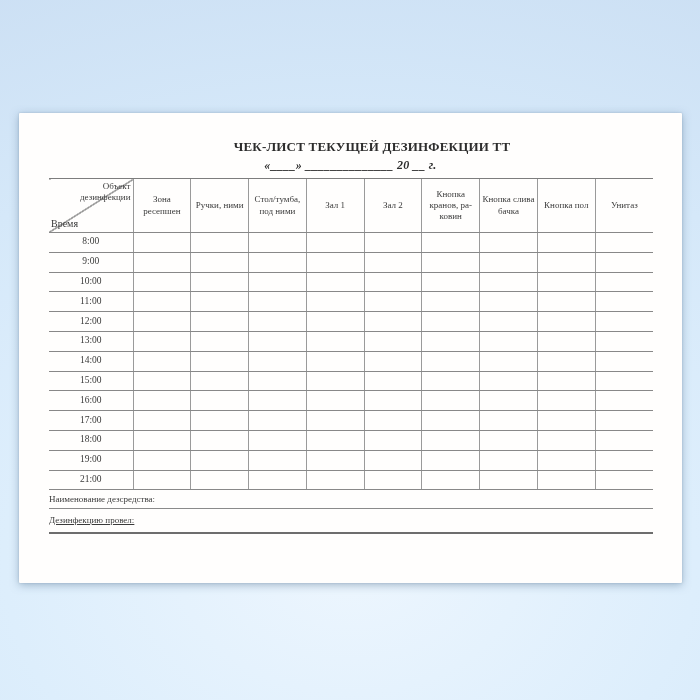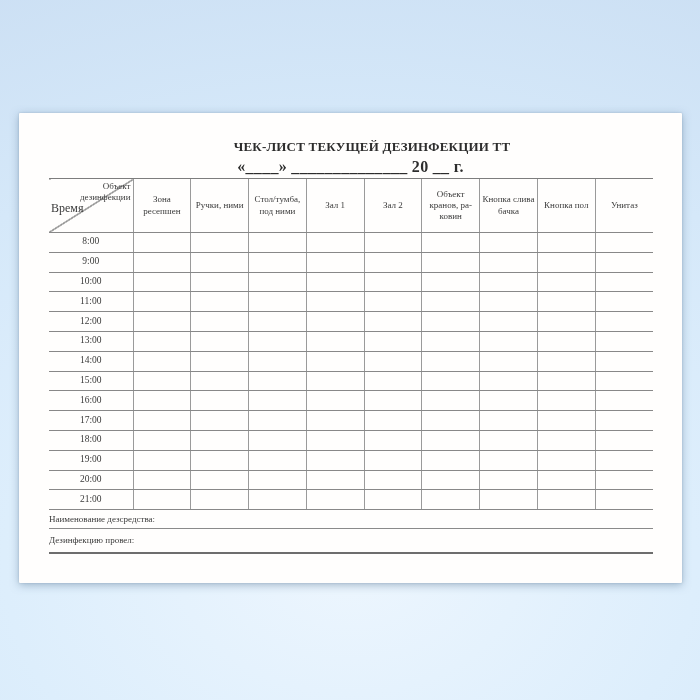--- a/index.html
+++ b/index.html
@@ -28,24 +28,25 @@
     text-align: center;
     font-size: 13px;
     font-weight: bold;
     letter-spacing: 0.2px;
     color: #2d2d2d;
     padding-left: 43px;
   }
   .doc-dateline {
     margin: 3px 0 0 0;
     text-align: center;
-    font-size: 16px;
+    font-size: 12px;
     font-weight: bold;
     letter-spacing: 0.3px;
     color: #2d2d2d;
+    font-style: italic;
   }
   table.grid {
     position: absolute;
     left: 30px; top: 65px;
     width: 604px;
     border-collapse: collapse;
     table-layout: fixed;
   }
   table.grid col.col-time { width: 84px; }
   table.grid td {
@@ -72,34 +73,34 @@
       #6f6f6f calc(50% + 0.3px),
       transparent calc(50% + 0.8px));
     margin-top: 24px;
   }
   td.corner .obj-label {
     position: absolute; top: 2px; right: 2px;
     width: 64px; text-align: right;
     font-size: 9px; line-height: 1.2;
   }
   td.corner .time-label {
-    position: absolute; bottom: 16px; left: 2px;
-    font-size: 12px;
+    position: absolute; bottom: 2px; left: 2px;
+    font-size: 10px;
   }
   tfoot td {
     text-align: left;
     font-size: 9.5px;
     padding-left: 1px;
     color: #333;
     margin-top: 27px;
   }
   tfoot tr.foot-1 { height: 19px; }
   tfoot tr.foot-1 td { border-bottom: 1.8px solid #8a8a8a; }
   tfoot tr.foot-2 { height: 24px; }
-  tfoot tr.foot-2 td { border-bottom: 2.5px solid #6d6d6d; }
+  tfoot tr.foot-2 td { border-bottom: 2.5px solid #6d6d6d; text-decoration: underline; }
 </style>
 </head>
 <body>
 
 <div class="stage">
   <div class="paper">
 
     <div class="doc-title">ЧЕК-ЛИСТ ТЕКУЩЕЙ ДЕЗИНФЕКЦИИ ТТ</div>
 
     <div class="doc-dateline">«____» ______________ 20 __ г.</div>
@@ -114,21 +115,21 @@
           <td class="corner">
             <span class="obj-label">Объект дезинфекции</span>
             <span class="time-label">Время</span>
           </td>
 
         <td class="hdr">Зона ресепшен</td>
             <td class="hdr">Ручки, ними</td>
             <td class="hdr">Стол/тумба, под ними</td>
             <td class="hdr">Зал 1</td>
             <td class="hdr">Зал 2</td>
-            <td class="hdr">Объект кранов, ра-ковин</td>
+            <td class="hdr">Кнопка кранов, ра-ковин</td>
             <td class="hdr">Кнопка слива бачка</td>
             <td class="hdr">Кнопка пол</td>
             <td class="hdr">Унитаз</td>
           </tr>
       </thead>
       <tbody id="time-rows">
 
       <tr>
             <td class="time-cell">8:00</td>
             <td></td>
@@ -256,32 +257,20 @@
             <td></td>
             <td></td>
             <td></td>
             <td></td>
             <td></td>
             <td></td>
             <td></td>
           </tr>
           <tr>
             <td class="time-cell">19:00</td>
-            <td></td>
-            <td></td>
-            <td></td>
-            <td></td>
-            <td></td>
-            <td></td>
-            <td></td>
-            <td></td>
-            <td></td>
-          </tr>
-          <tr>
-            <td class="time-cell">20:00</td>
             <td></td>
             <td></td>
             <td></td>
             <td></td>
             <td></td>
             <td></td>
             <td></td>
             <td></td>
             <td></td>
           </tr>

